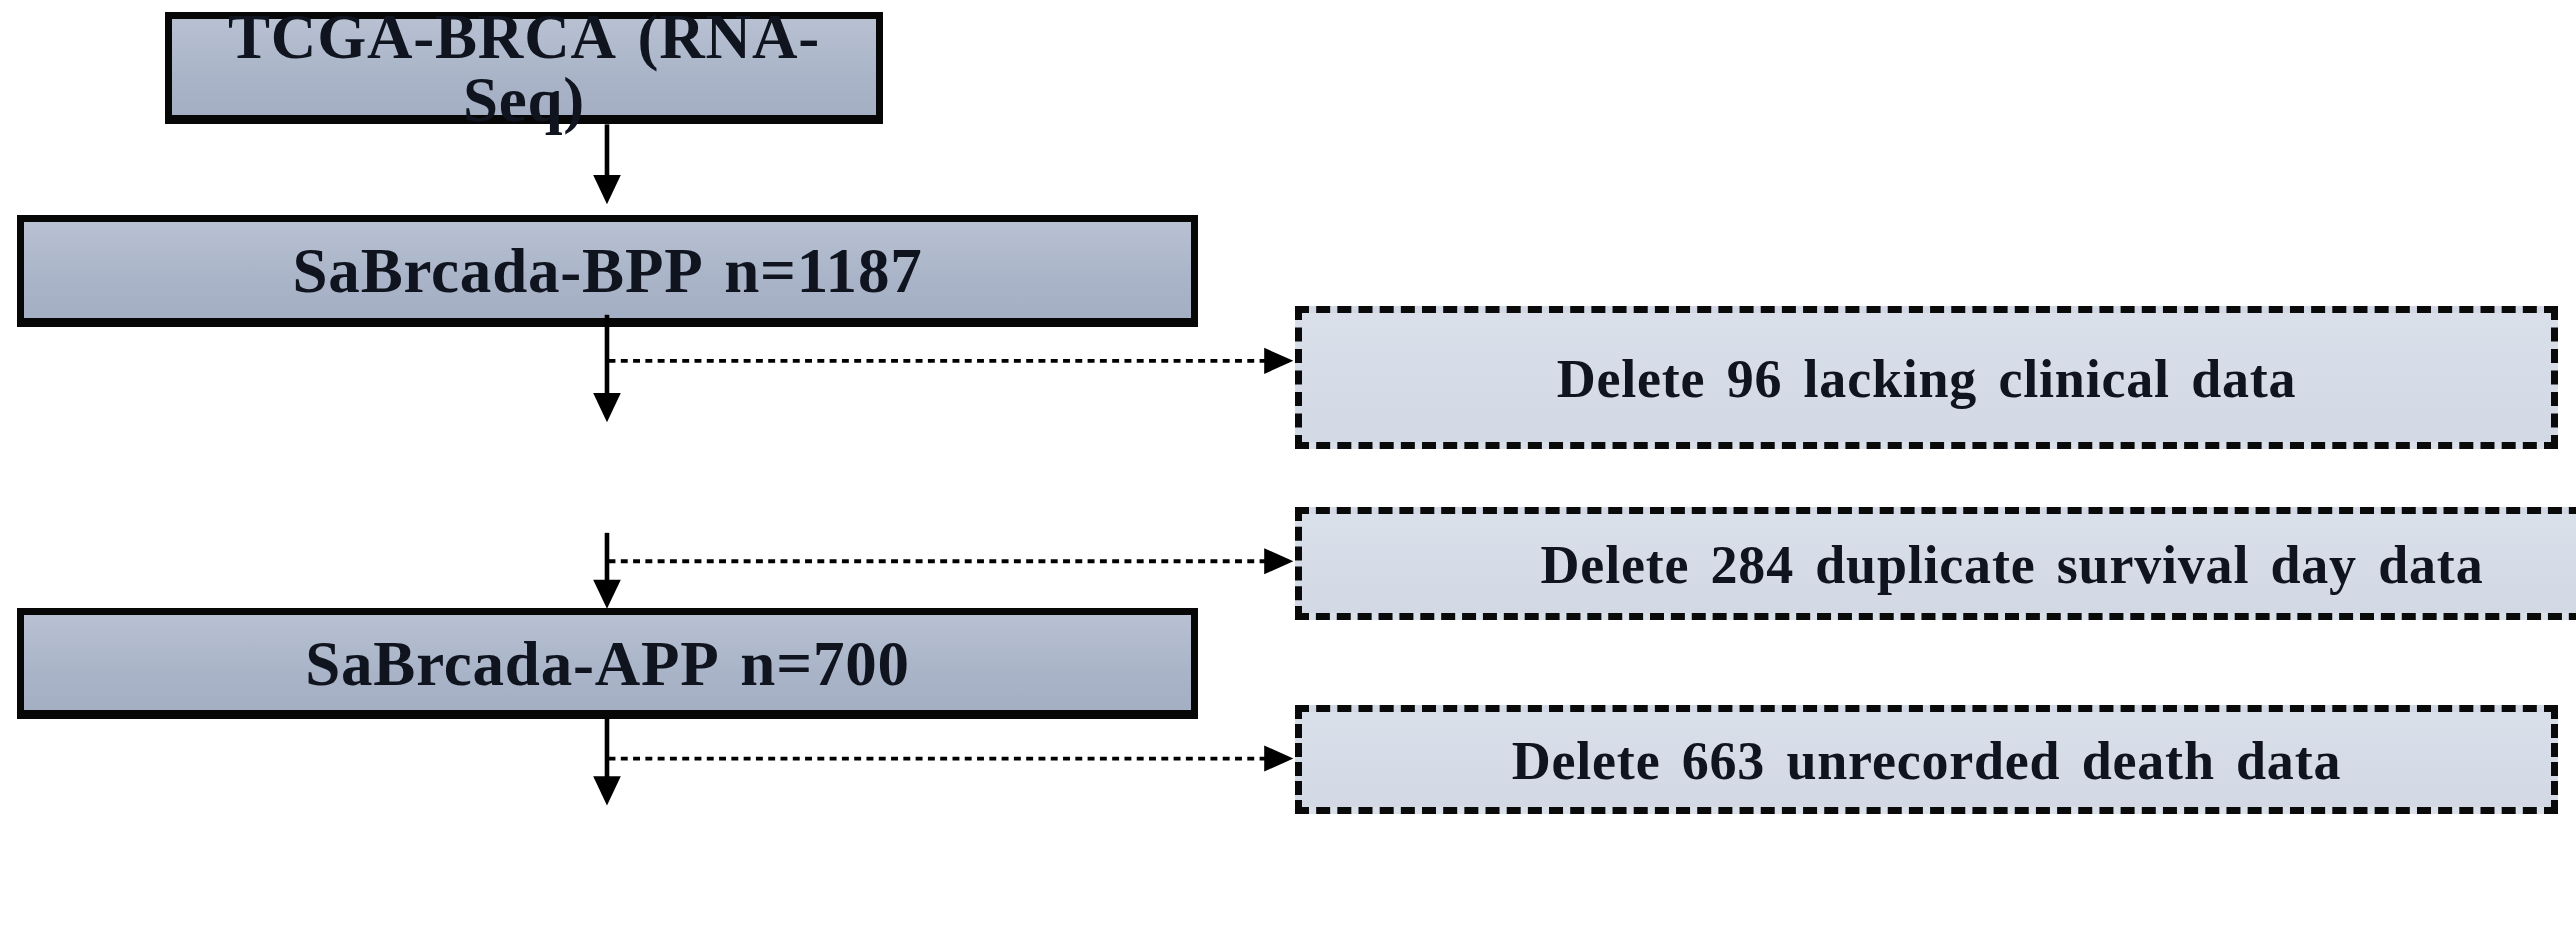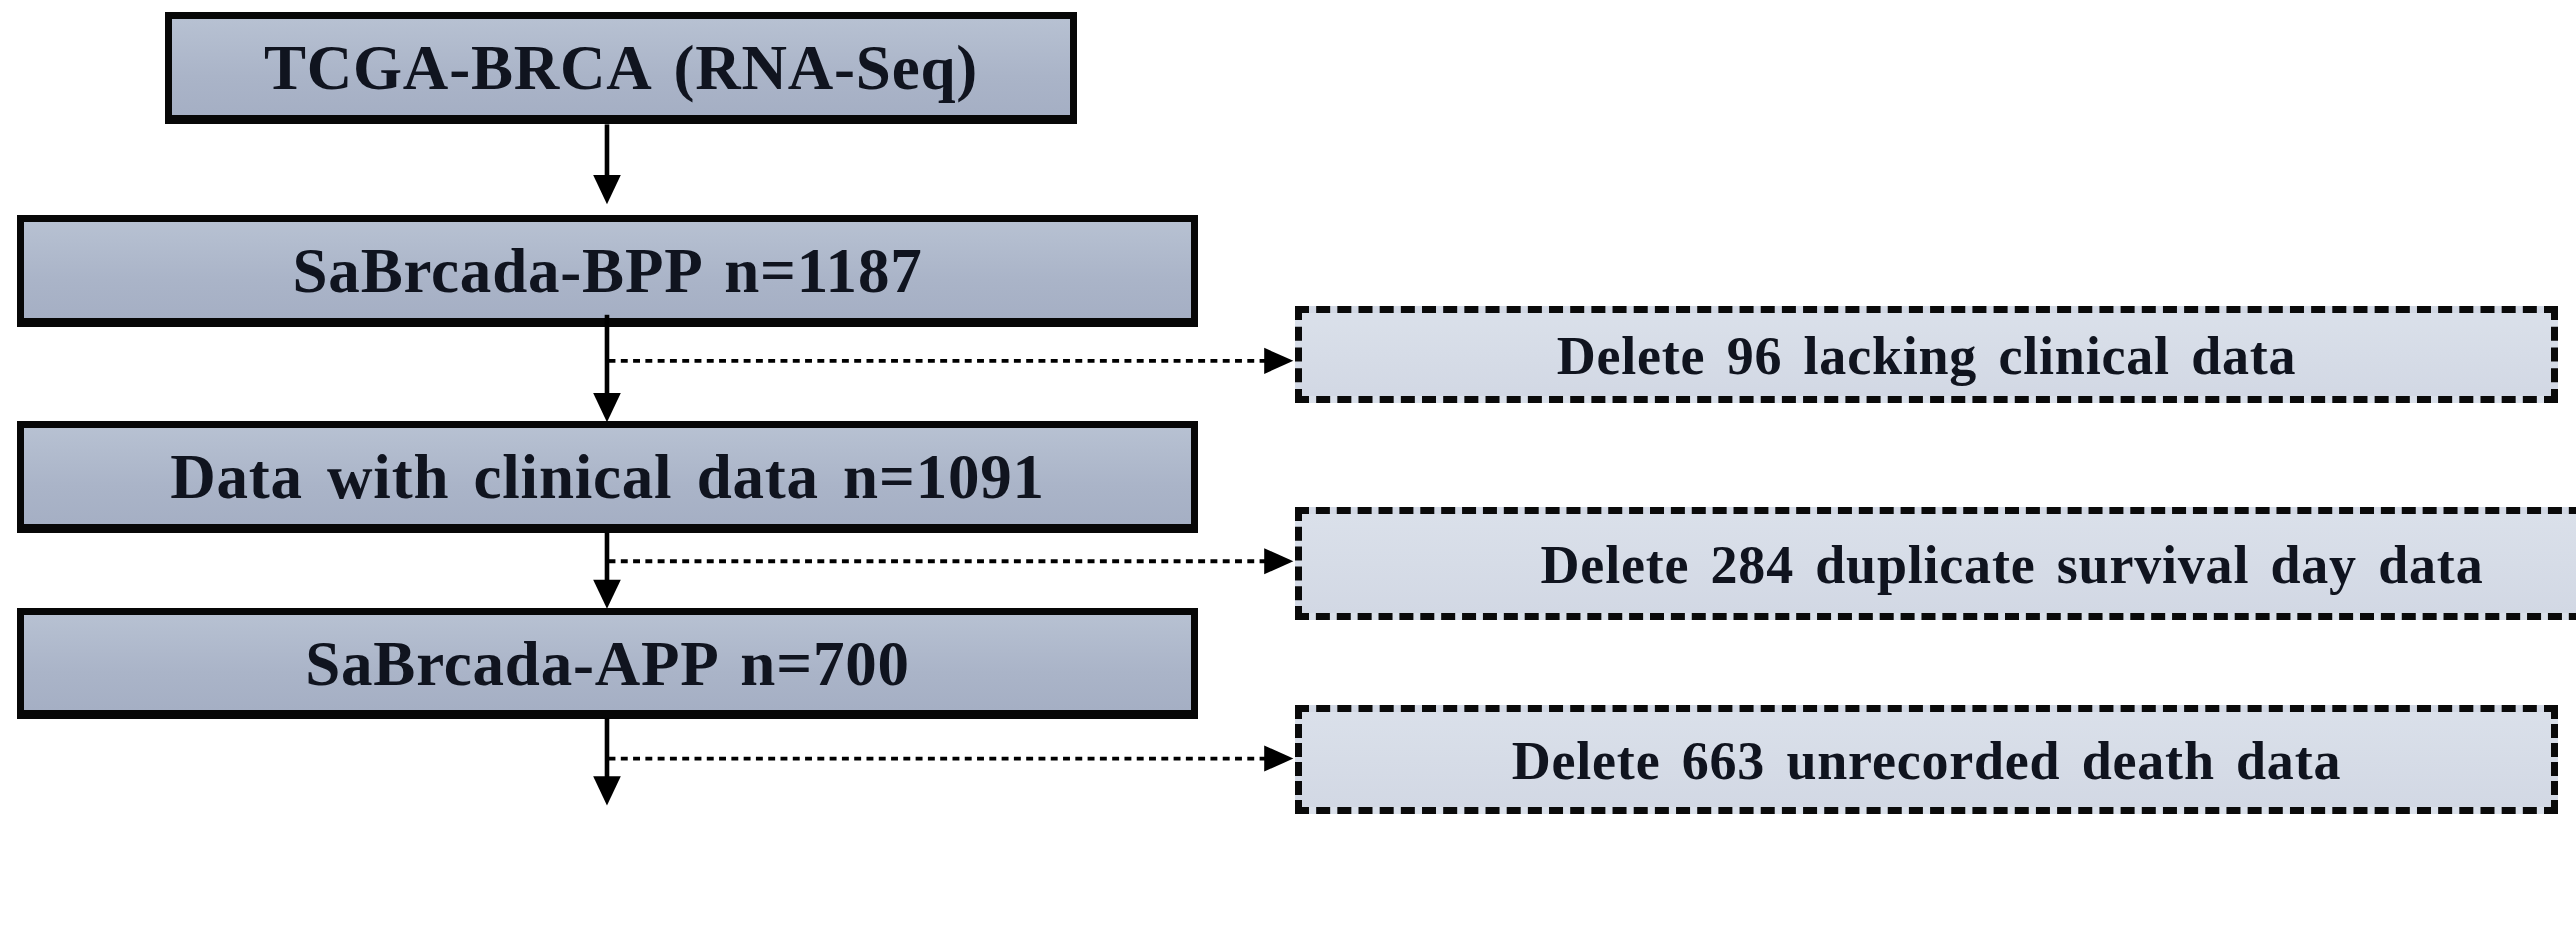--- a/index.html
+++ b/index.html
@@ -59,38 +59,35 @@
     left: 0;
     top: 0;
     pointer-events: none;
   }
 </style>
 </head>
 <body>
 
 <div id="stage">
 
-  <div class="mbox" style="left:165px; top:12.3px;  width:912px; height:112px;">
+  <div class="mbox" style="left:165px; top:12.3px;  width:718px; height:112px;">
     <span class="lbl">TCGA-BRCA (RNA-Seq)</span>
   </div>
 
   <div class="mbox" style="left:17px; top:215px; width:1181px; height:112px;">
     <span class="lbl">SaBrcada-BPP n=1187</span>
   </div>
 
-  <div class="mbox" style="left:17px; top:421px; width:1181px; height:112px;">
-    <span class="lbl">Data with clinical data n=1091</span>
-  </div>
 
   <div class="mbox" style="left:17px; top:608px; width:1181px; height:111px;">
     <span class="lbl">SaBrcada-APP n=700</span>
   </div>
 
 
-  <div class="sbox" style="left:1295px; top:306px; width:1263px; height:97px;text-align:center;">
+  <div class="sbox" style="left:1295px; top:306px; width:1263px; height:143px;text-align:center;">
     <span class="lbl">Delete 96 lacking clinical data</span>
   </div>
 
   <div class="sbox" style="left:1295px; top:507px; width:1434px; height:113px;">
     <span class="lbl">Delete 284 duplicate survival day data</span>
   </div>
 
   <div class="sbox" style="left:1295px; top:705px; width:1263px; height:109px;">
     <span class="lbl">Delete 663 unrecorded death data</span>
   </div>

